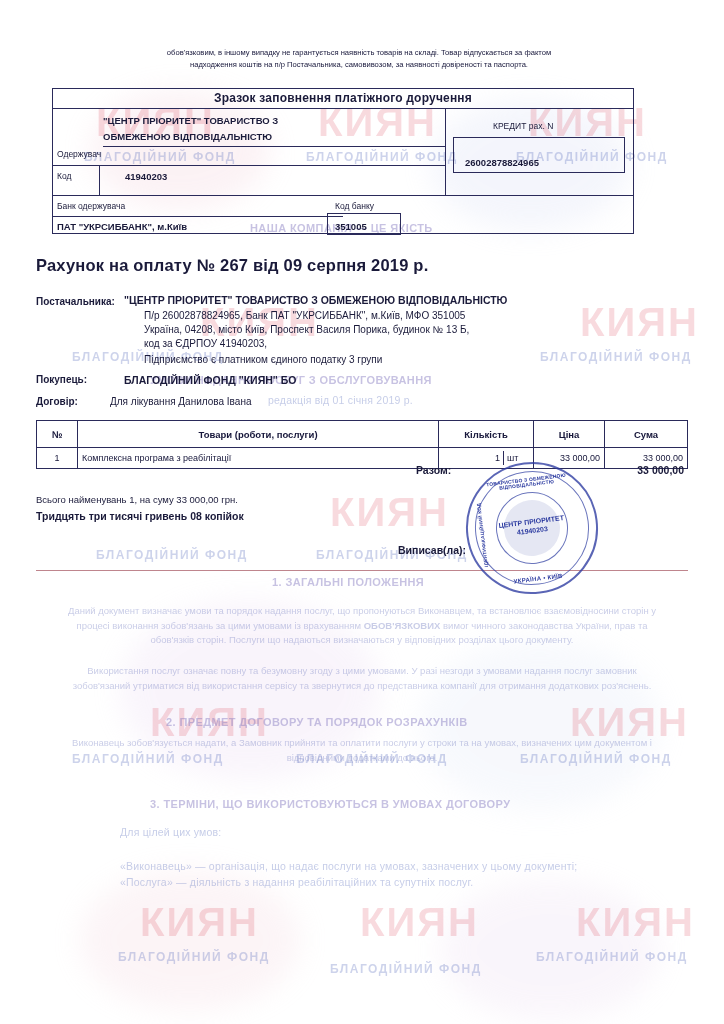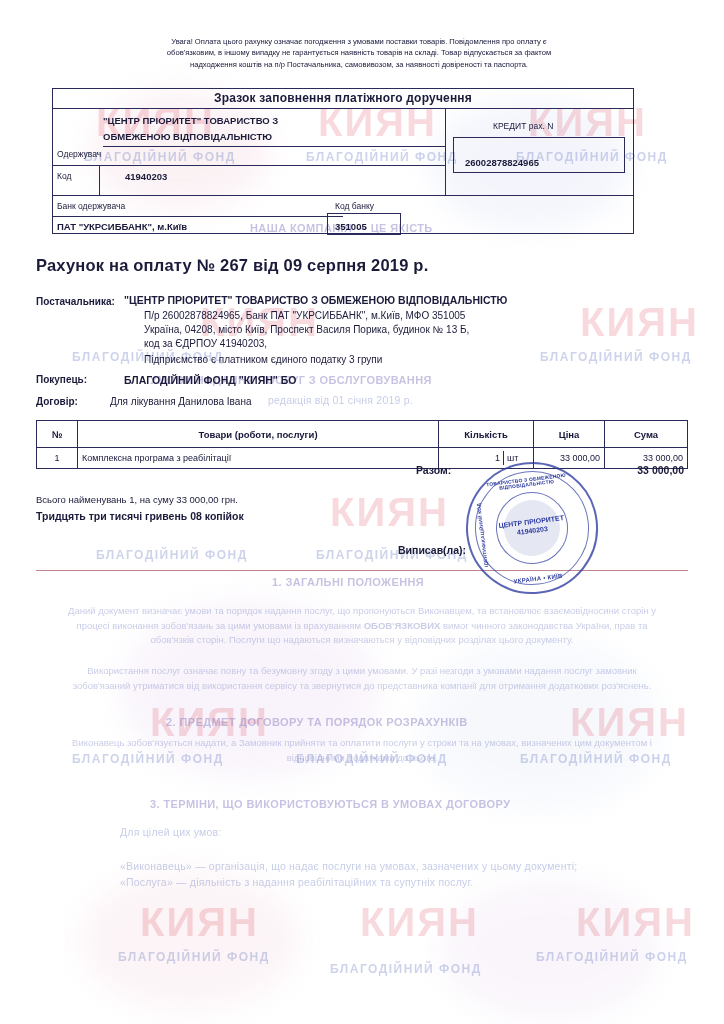--- a/index.html
+++ b/index.html
@@ -340,21 +340,21 @@
   </div>
   <div class="ghost-head" style="left:150px;top:798px;">3. ТЕРМІНИ, ЩО ВИКОРИСТОВУЮТЬСЯ В УМОВАХ ДОГОВОРУ</div>
   <div class="ghost-text" style="left:120px;top:826px;">Для цілей цих умов:</div>
   <div class="ghost-text" style="left:120px;top:860px;">«Виконавець» — організація, що надає послуги на умовах, зазначених у цьому документі;</div>
   <div class="ghost-text" style="left:120px;top:876px;">«Послуга» — діяльність з надання реабілітаційних та супутніх послуг.</div>
 </div>
 
 <div class="page">
 
   <div class="notice">
-    <span>Увага! Оплата цього рахунку означає погодження з умовами поставки товарів. Повідомлення про оплату є</span><br>
+    <br>
     <span>обов'язковим, в іншому випадку не гарантується наявність товарів на складі. Товар відпускається за фактом</span><br>
     <span>надходження коштів на п/р Постачальника, самовивозом, за наявності довіреності та паспорта.</span>
   </div>
 
   <div class="pp-box">
     <div class="pp-title">Зразок заповнення платіжного доручення</div>
     <div class="pp-body">
 
       <div class="line hline" style="left:0;top:56px;width:392px;"></div>
       <div class="line hline" style="left:0;top:86px;width:580px;"></div>

